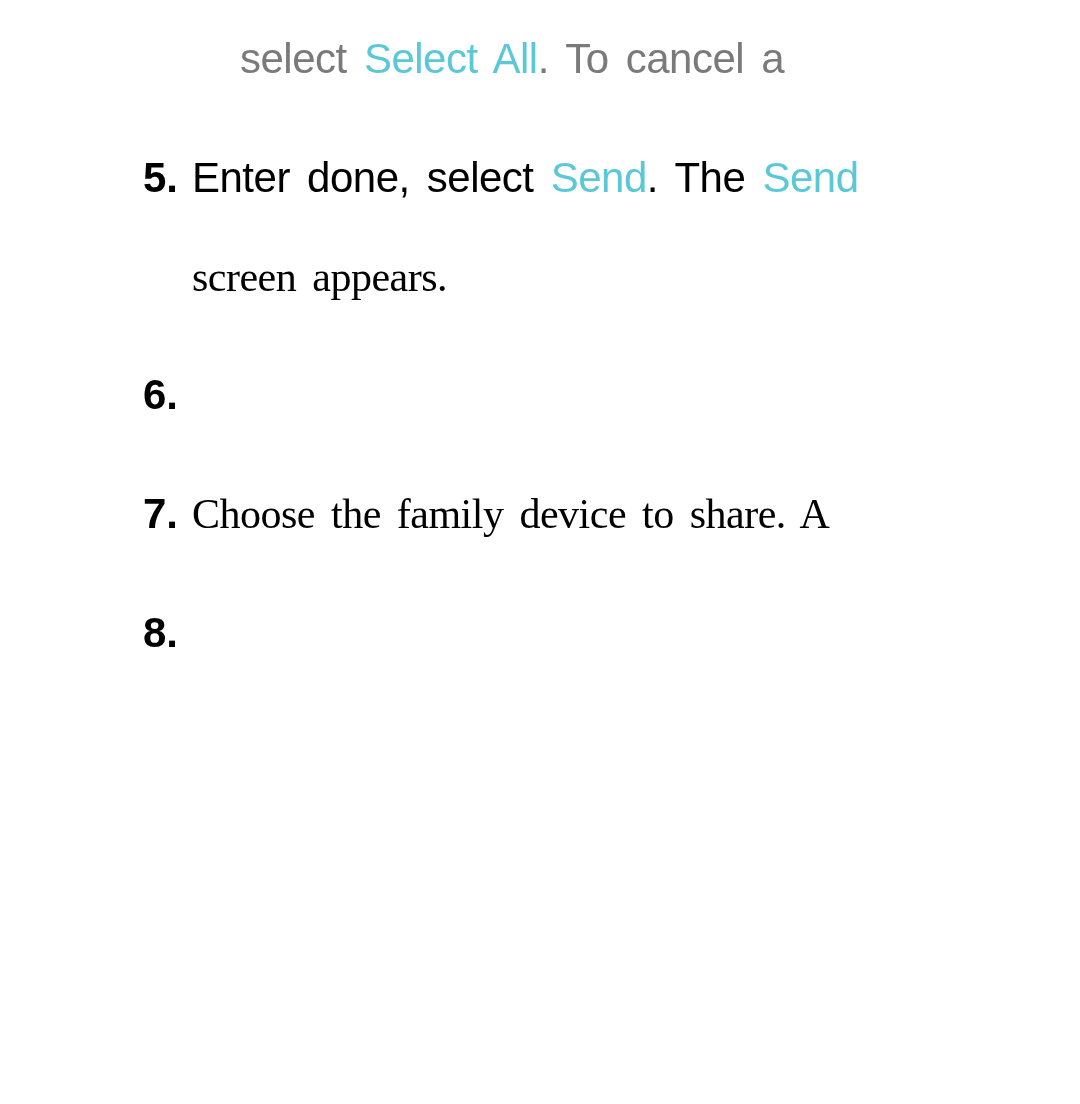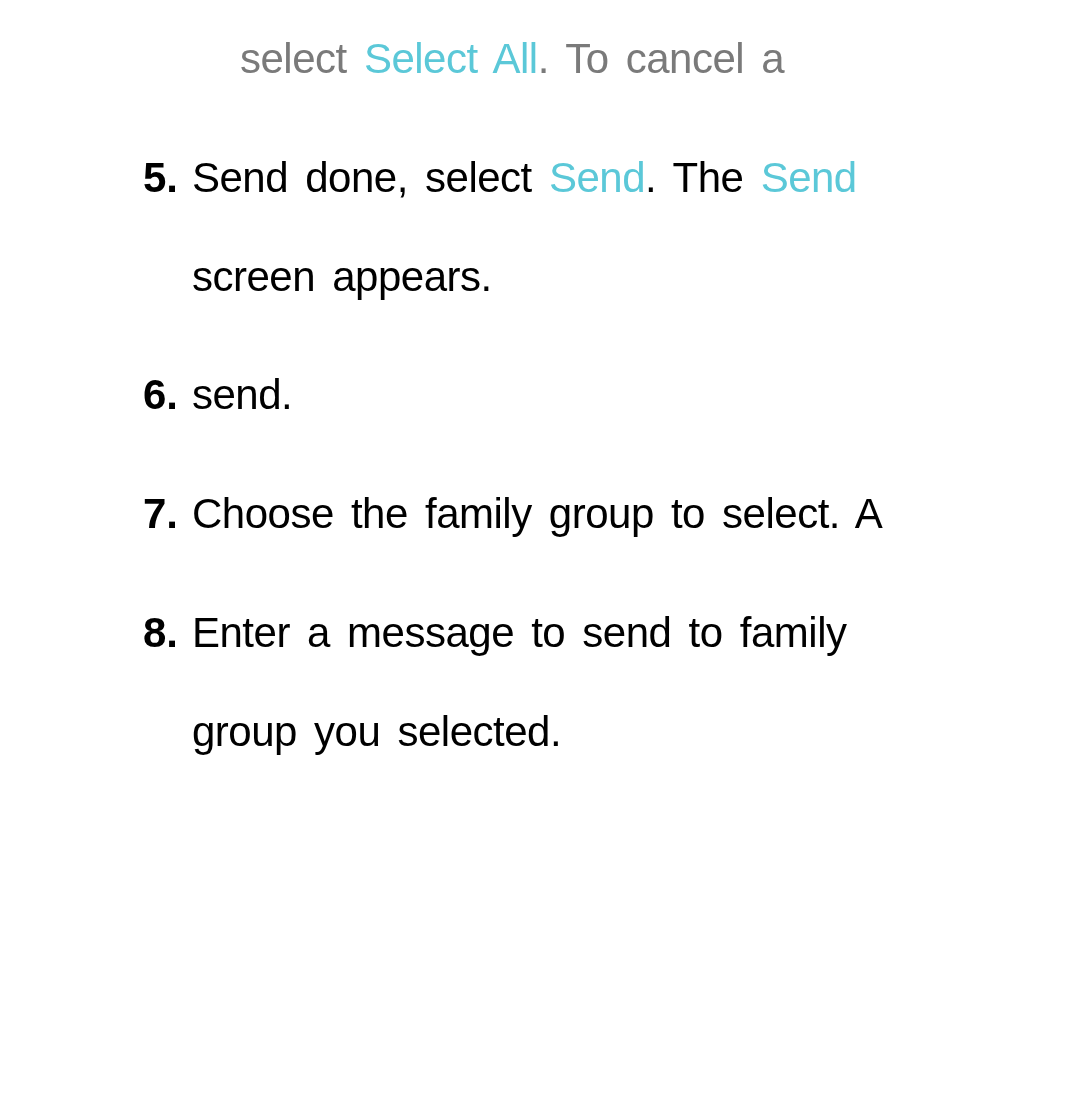--- a/index.html
+++ b/index.html
@@ -56,59 +56,54 @@
     }
     .step-body {
       margin-left: 14px;
       flex: 1;
     }
     .step-body .line {
       margin-bottom: 40px;
     }
     .step-body .line:last-child {
       margin-bottom: 0;
+      font-family: Liberation Serif, serif;
     }
   </style>
 </head>
 <body>
 
 <div class="container">
 
   <div class="intro">
     <div class="line gray">
       <span>select </span><span class="teal">Select All</span><span>. To cancel a</span>
     </div>
   </div>
 
   <div class="step">
     <div class="step-num">5.</div>
     <div class="step-body">
       <div class="line black">
-        <span>Send done, select </span><span class="teal">Send</span><span>. The </span><span class="teal">Send</span>
+        <span>Enter done, select </span><span class="teal">Send</span><span>. The </span><span class="teal">Send</span>
       </div>
       <div class="line black">screen appears.</div>
     </div>
   </div>
 
   <div class="step">
     <div class="step-num">6.</div>
     <div class="step-body">
-      <div class="line black">send.</div>
     </div>
   </div>
 
   <div class="step">
     <div class="step-num">7.</div>
     <div class="step-body">
-      <div class="line black">Choose the family group to select. A</div>
+      <div class="line black">Choose the family device to share. A</div>
     </div>
   </div>
 
   <div class="step">
     <div class="step-num">8.</div>
-    <div class="step-body">
-      <div class="line black">Enter a message to send to family</div>
-      <div class="line black">group you selected.</div>
-
-    </div>
   </div>
 
 </div>
 
 </body></html>

